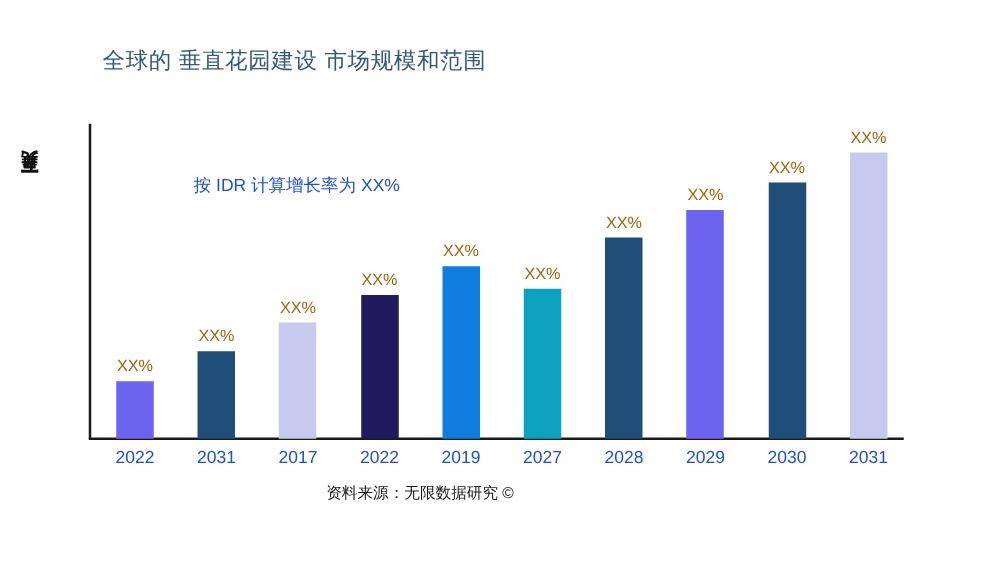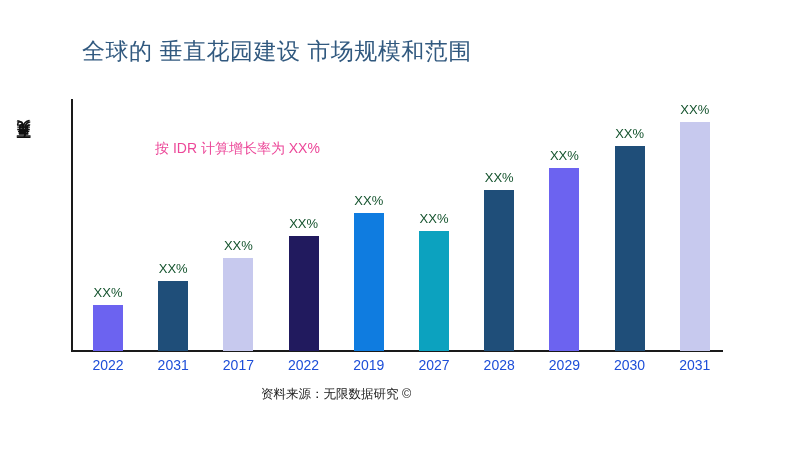--- a/index.html
+++ b/index.html
@@ -19,21 +19,21 @@
     height: 450px;
     background: #ffffff;
     box-sizing: border-box;
   }
 
   
   #chart-title {
     position: absolute;
     left: 82px;
     top: 36px;
-    font-size: 23px;
+    font-size: 18px;
     letter-spacing: 0.5px;
     color: #31597F;
     white-space: nowrap;
   }
 
   
   #ylabel {
     position: absolute;
     left: 14px;
     top: 145px;
@@ -84,40 +84,40 @@
     bottom: 0;
     left: 50%;
     transform: translateX(-50%);
     width: 30px;
   }
   .bar-label {
     position: absolute;
     left: 50%;
     transform: translateX(-50%);
     font-size: 13px;
-    color: #14532d;
+    color: #a16207;
     white-space: nowrap;
   }
   .tick-label {
     position: absolute;
     top: 258px;
     left: 50%;
     transform: translateX(-50%);
     font-size: 14px;
     color: #1d4ed8;
     white-space: nowrap;
   }
 
   
   #growth-annotation {
     position: absolute;
     left: 155px;
     top: 140px;
     font-size: 14px;
-    color: #ec4899;
+    color: #1d4ed8;
     white-space: nowrap;
   }
 
   
   #source-note {
     position: absolute;
     left: 0;
     top: 386px;
     width: 672px;
     text-align: center;

